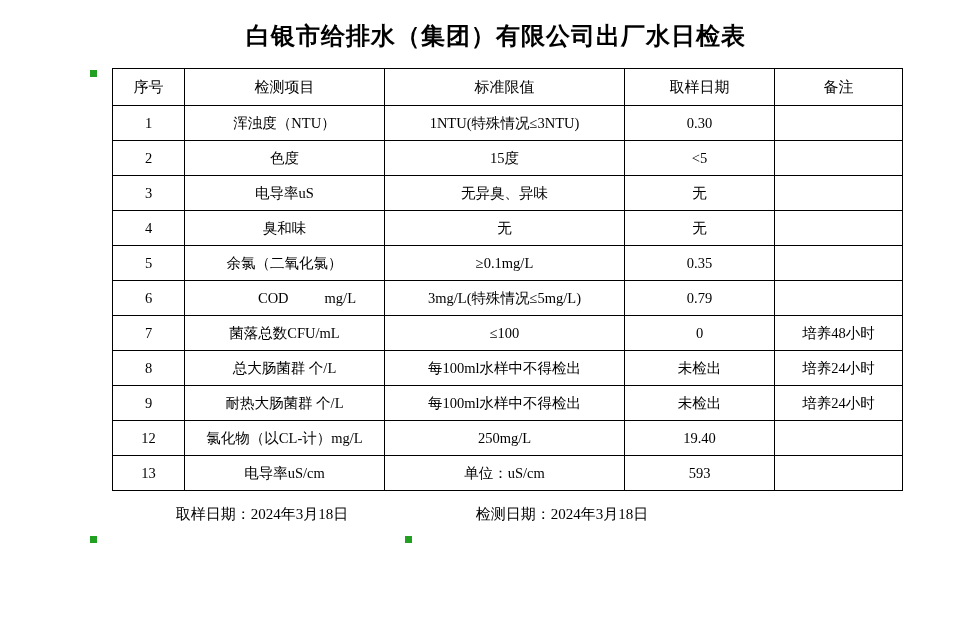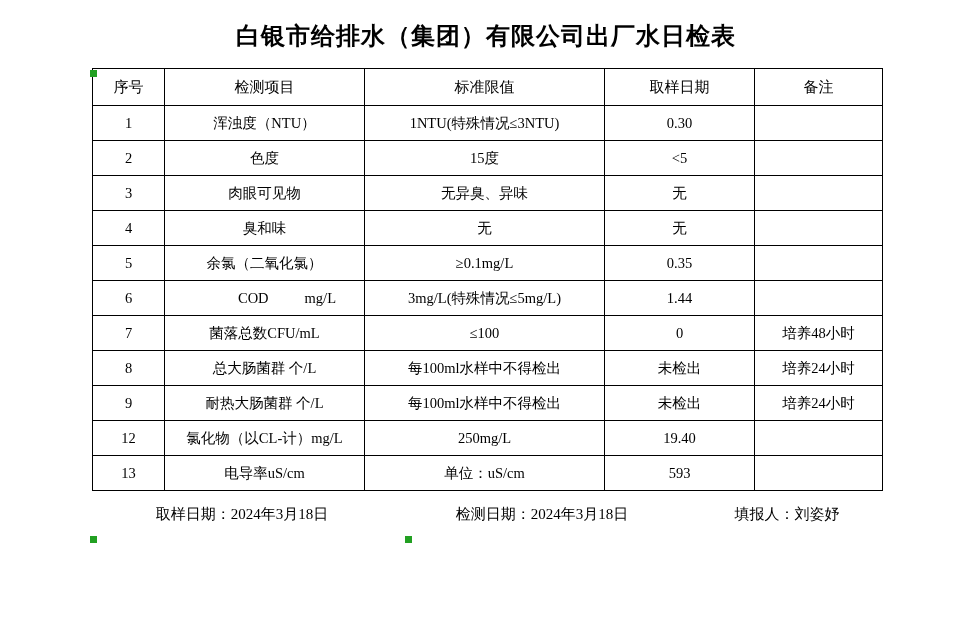--- a/index.html
+++ b/index.html
@@ -12,20 +12,21 @@
     background: #ffffff;
     font-family: "Liberation Serif", "DejaVu Serif", serif;
     color: #000000;
     overflow: hidden;
   }
   .page {
     position: relative;
     width: 972px;
     height: 620px;
     box-sizing: border-box;
+    padding-left: 20px;
   }
   .doc-title {
     text-align: center;
     font-size: 24px;
     font-weight: bold;
     letter-spacing: 1px;
     padding-top: 20px;
     padding-bottom: 16px;
     font-family: "Liberation Serif", "DejaVu Serif", serif;
   }
@@ -126,21 +127,21 @@
         </tr>
         <tr>
           <td>2</td>
           <td>色度</td>
           <td>15度</td>
           <td>&lt;5</td>
           <td></td>
         </tr>
         <tr>
           <td>3</td>
-          <td>肉眼可见物</td>
+          <td>电导率uS</td>
           <td>无异臭、异味</td>
           <td>无</td>
           <td></td>
         </tr>
         <tr>
           <td>4</td>
           <td>臭和味</td>
           <td>无</td>
           <td>无</td>
           <td></td>
@@ -154,21 +155,21 @@
         </tr>
         <tr>
           <td>6</td>
           <td>
             <div class="cod-cell">
               <span class="cod-left">COD</span>
               <span>mg/L</span>
             </div>
           </td>
           <td>3mg/L(特殊情况≤5mg/L)</td>
-          <td>1.44</td>
+          <td>0.79</td>
           <td></td>
         </tr>
         <tr>
           <td>7</td>
           <td>菌落总数CFU/mL</td>
           <td>≤100</td>
           <td>0</td>
           <td>培养48小时</td>
         </tr>
         <tr>
@@ -199,16 +200,15 @@
           <td>593</td>
           <td></td>
         </tr>
       </tbody>
     </table>
   </div>
 
   <div class="footer-row">
     <div class="f-sample">取样日期：2024年3月18日</div>
     <div class="f-test">检测日期：2024年3月18日</div>
-    <div class="f-filler">填报人：刘姿妤</div>
   </div>
 
 </div>
 
 </body></html>

